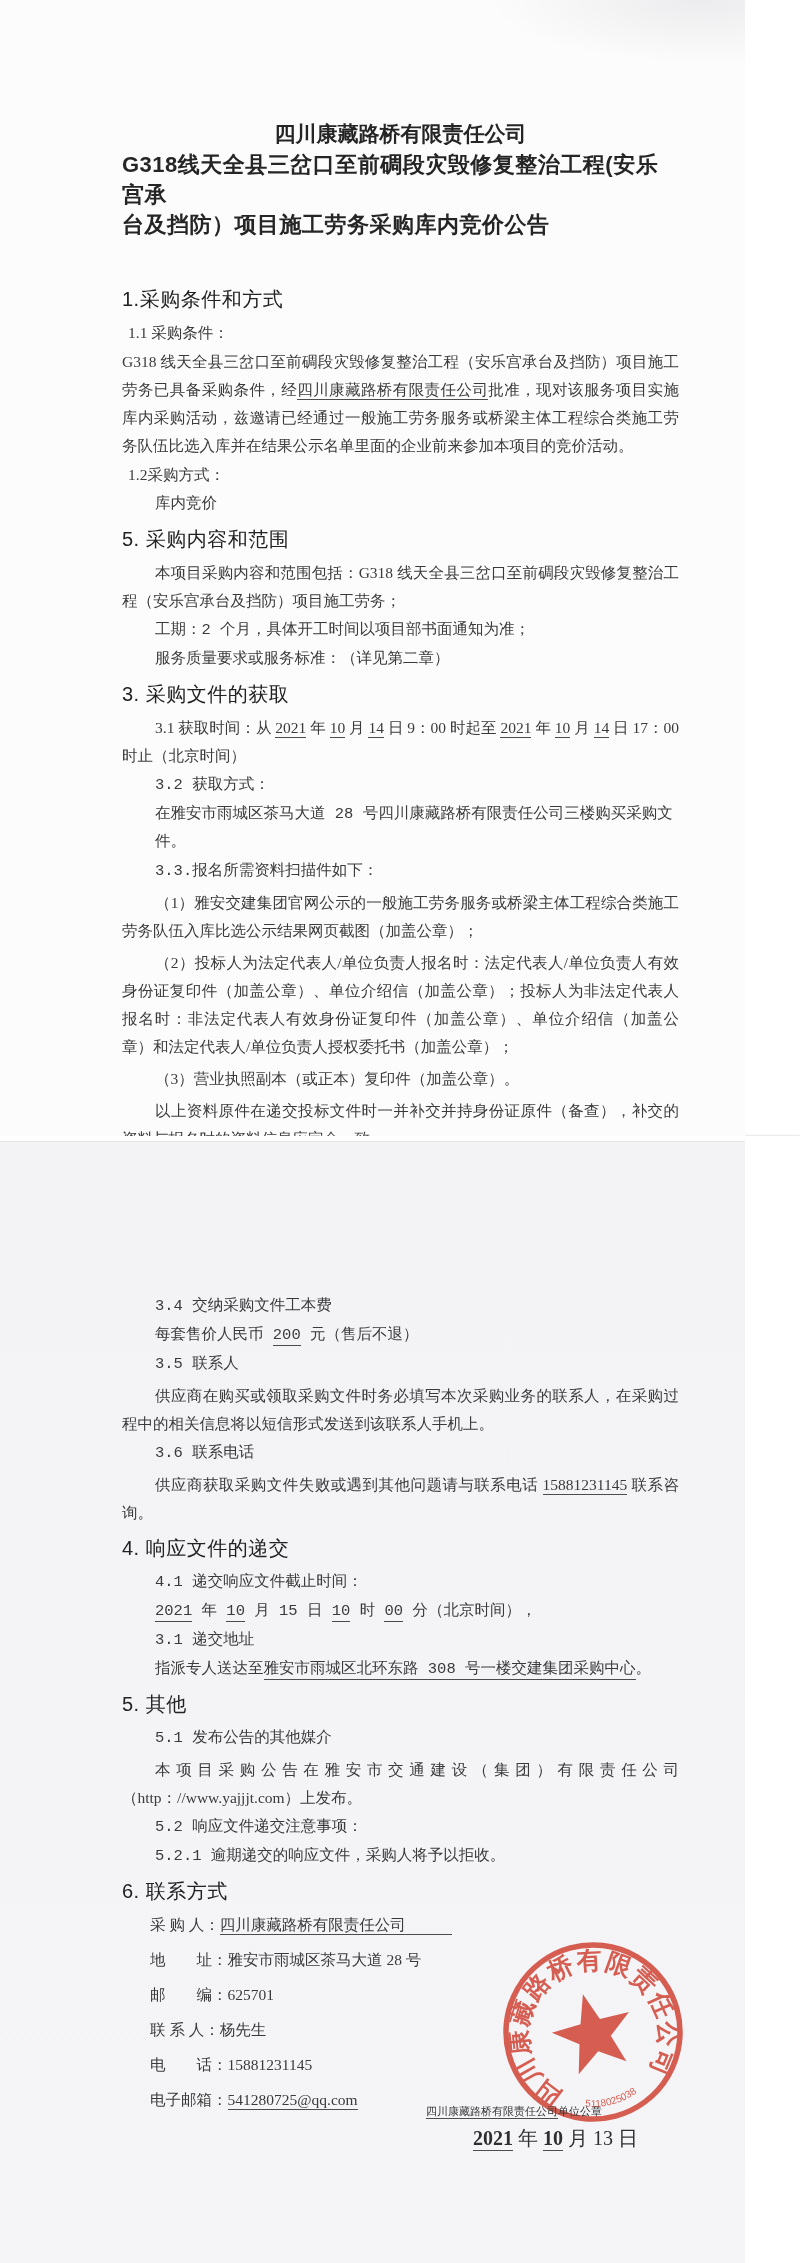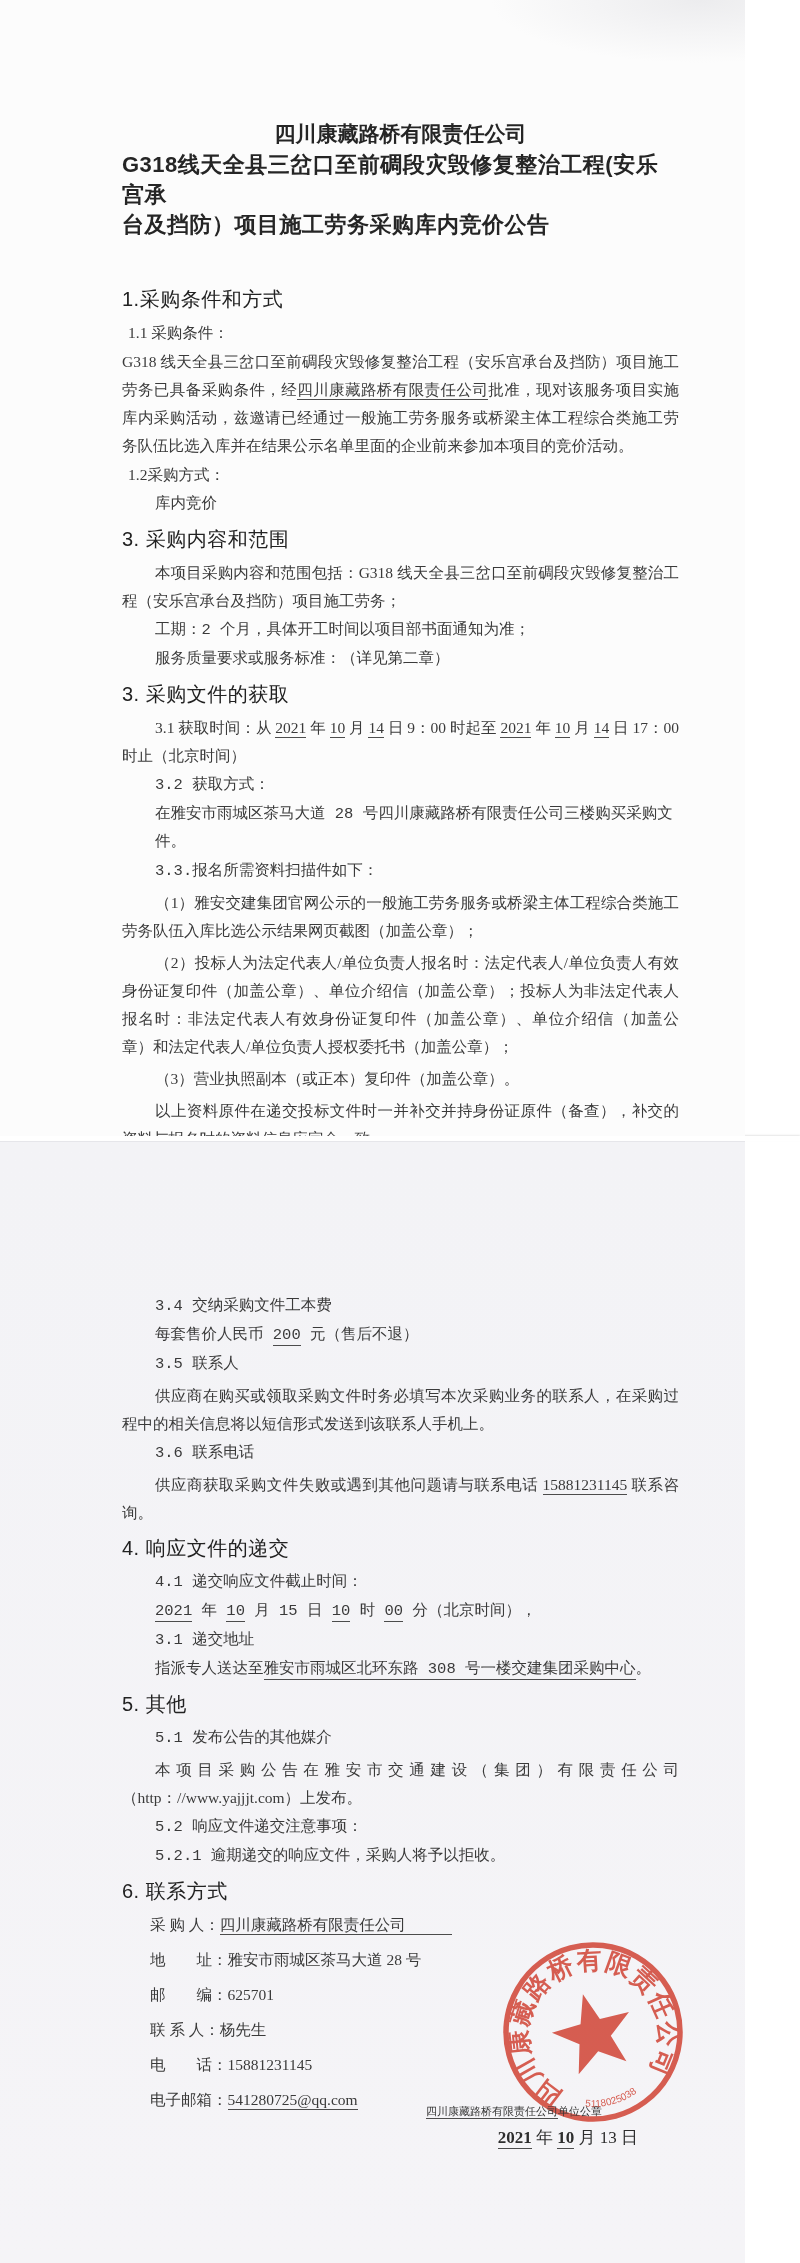--- a/index.html
+++ b/index.html
@@ -26,39 +26,39 @@
   .b-item{padding-left:33px;margin:0 0 1px;font-family:Liberation Mono, monospace;}
   .b-item0{padding-left:6px;margin:0 0 1px;}
   .b-para{text-indent:33px;text-align:justify;margin:4px 0 1px;}
   .b-para0{text-align:justify;margin:0 0 1px;}
   .b-contact{padding-left:28px;line-height:28px;margin:0 0 7px;}
   .u{border-bottom:1px solid #4c4c4c;padding-bottom:1px;}
 
   .seal-wrap{position:absolute;left:493px;top:790px;width:200px;height:200px;
              opacity:.84;mix-blend-mode:multiply;}
   .seal-caption{position:absolute;right:143px;top:955px;font-size:11px;color:#333;white-space:nowrap;}
-  .seal-date{position:absolute;right:107px;top:982px;font-size:17px;color:#2e2e2e;white-space:nowrap;}
+  .seal-date{position:absolute;right:107px;top:982px;font-size:20px;color:#2e2e2e;white-space:nowrap;}
   .seal-date .u{font-weight:bold;}
 </style>
 </head>
 <body>
 
 <div id="doc">
 
   <div class="page" id="page-1">
     <div class="company-title">四川康藏路桥有限责任公司</div>
     <div class="doc-title">G318线天全县三岔口至前碉段灾毁修复整治工程(安乐宫承</div>
     <div class="doc-title">台及挡防）项目施工劳务采购库内竞价公告</div>
     <div class="blocks">
         <div class="b-h"><span>1.采购条件和方式</span></div>
         <div class="b-item0"><span>1.1 采购条件：</span></div>
         <div class="b-para0"><span>G318 线天全县三岔口至前碉段灾毁修复整治工程（安乐宫承台及挡防）项目施工劳务已具备采购条件，经</span><span class="u">四川康藏路桥有限责任公司</span><span>批准，现对该服务项目实施库内采购活动，兹邀请已经通过一般施工劳务服务或桥梁主体工程综合类施工劳务队伍比选入库并在结果公示名单里面的企业前来参加本项目的竞价活动。</span></div>
         <div class="b-item0"><span>1.2采购方式：</span></div>
         <div class="b-item"><span>库内竞价</span></div>
-        <div class="b-h"><span>3. 采购内容和范围</span></div>
+        <div class="b-h"><span>5. 采购内容和范围</span></div>
         <div class="b-para"><span>本项目采购内容和范围包括：G318 线天全县三岔口至前碉段灾毁修复整治工程（安乐宫承台及挡防）项目施工劳务；</span></div>
         <div class="b-item"><span>工期：2 个月，具体开工时间以项目部书面通知为准；</span></div>
         <div class="b-item"><span>服务质量要求或服务标准：（详见第二章）</span></div>
         <div class="b-h"><span>3. 采购文件的获取</span></div>
         <div class="b-para"><span>3.1 获取时间：从 </span><span class="u">2021</span><span> 年 </span><span class="u">10</span><span> 月 </span><span class="u">14</span><span> 日 9：00 时起至 </span><span class="u">2021</span><span> 年 </span><span class="u">10</span><span> 月 </span><span class="u">14</span><span> 日 17：00 时止（北京时间）</span></div>
         <div class="b-item"><span>3.2 获取方式：</span></div>
         <div class="b-item"><span>在雅安市雨城区茶马大道 28 号四川康藏路桥有限责任公司三楼购买采购文件。</span></div>
         <div class="b-item"><span>3.3.报名所需资料扫描件如下：</span></div>
         <div class="b-para"><span>（1）雅安交建集团官网公示的一般施工劳务服务或桥梁主体工程综合类施工劳务队伍入库比选公示结果网页截图（加盖公章）；</span></div>
         <div class="b-para"><span>（2）投标人为法定代表人/单位负责人报名时：法定代表人/单位负责人有效身份证复印件（加盖公章）、单位介绍信（加盖公章）；投标人为非法定代表人报名时：非法定代表人有效身份证复印件（加盖公章）、单位介绍信（加盖公章）和法定代表人/单位负责人授权委托书（加盖公章）；</span></div>

